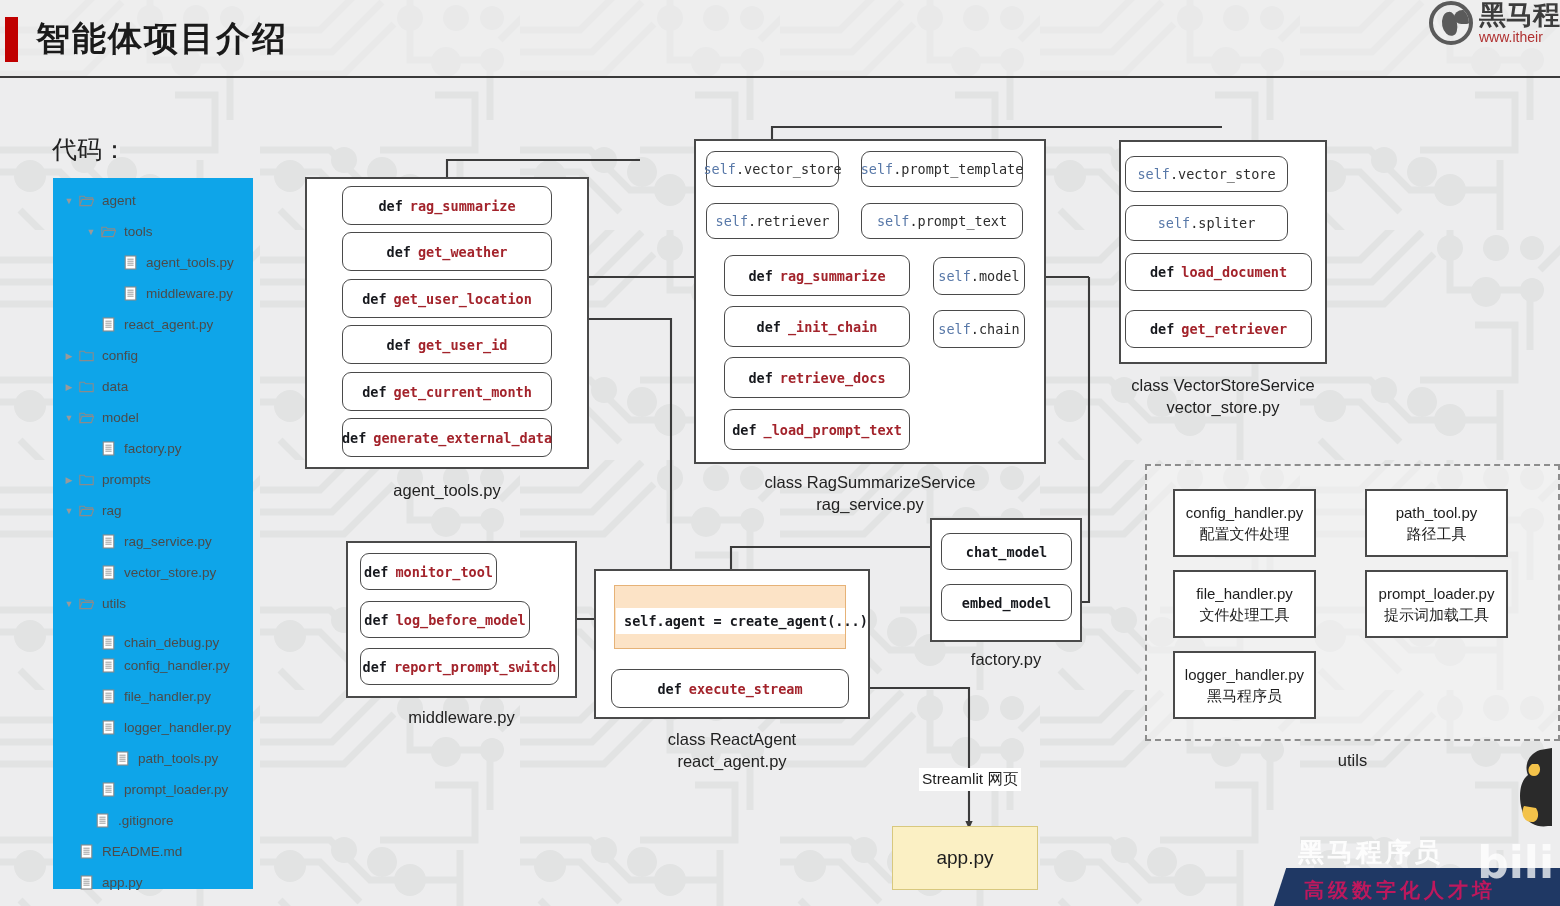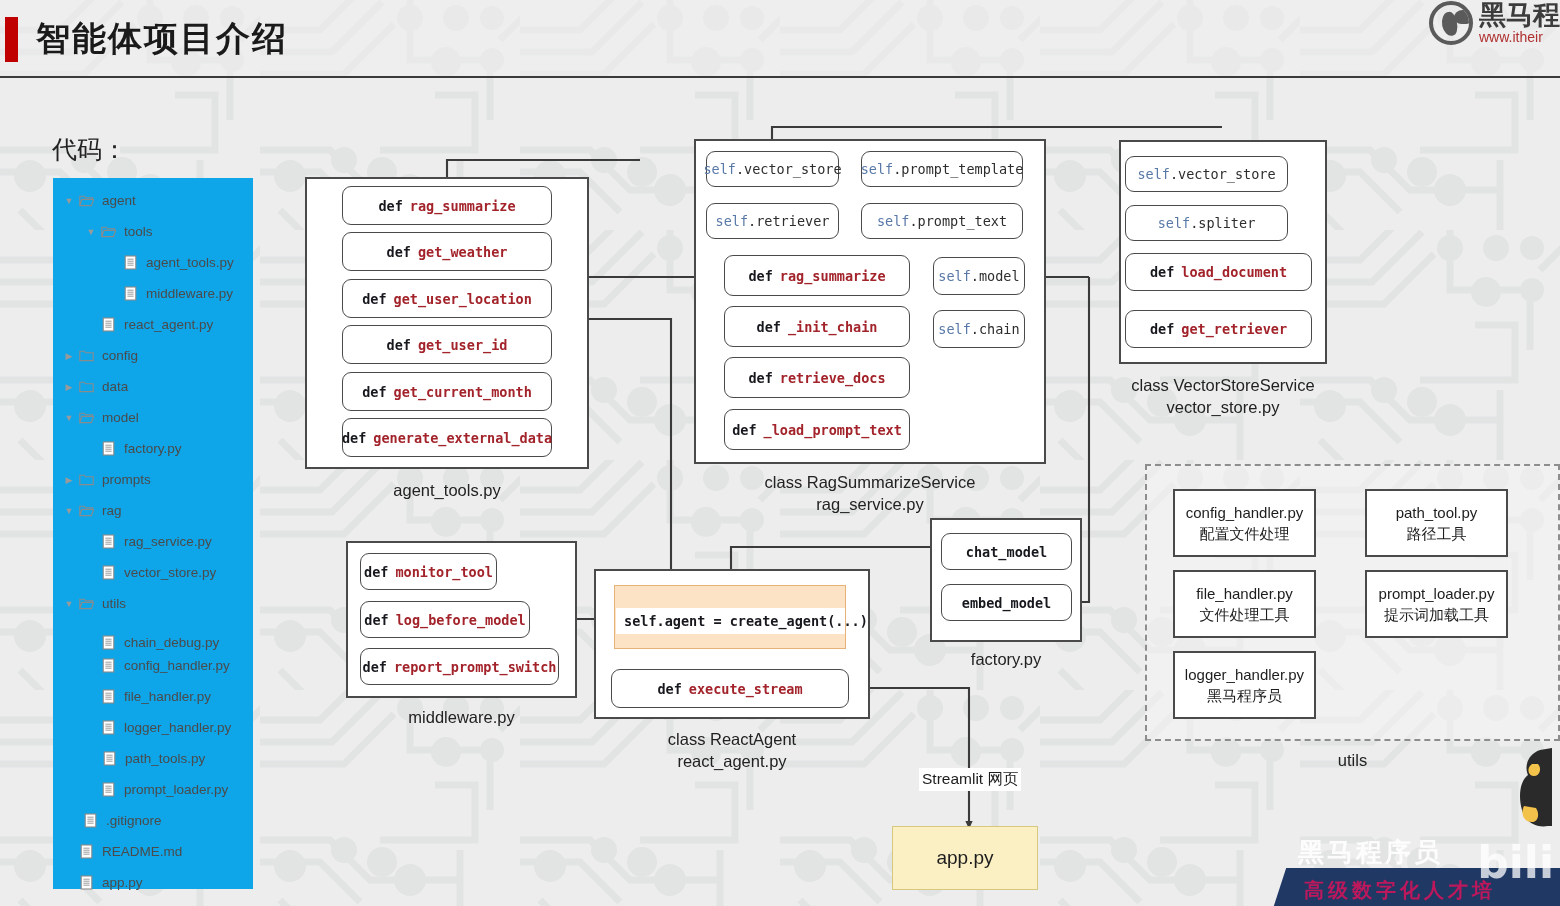--- a/index.html
+++ b/index.html
@@ -468,21 +468,21 @@
         <svg class="ic" width="13" height="15" viewBox="0 0 13 15">
           <rect x="1.2" y="1" width="10.6" height="13" fill="#fff" stroke="#8b8b8b" stroke-width="1.1"></rect>
           <line x1="3.4" x2="9.6" y1="4.2" y2="4.2" stroke="#9b9b9b" stroke-width="1"></line>
           <line x1="3.4" x2="9.6" y1="6.2" y2="6.2" stroke="#9b9b9b" stroke-width="1"></line>
           <line x1="3.4" x2="9.6" y1="8.2" y2="8.2" stroke="#9b9b9b" stroke-width="1"></line>
           <line x1="3.4" x2="9.6" y1="10.2" y2="10.2" stroke="#9b9b9b" stroke-width="1"></line>
         </svg>
       </span>
       <span class="tlabel">logger_handler.py</span>
     </div>
-    <div class="tree-row" style="padding-left: 31px; align-items: center;">
+    <div class="tree-row" style="padding-left: 44px; align-items: center;">
       <span class="tw"></span>
       <span class="ticon">
         <svg class="ic" width="13" height="15" viewBox="0 0 13 15">
           <rect x="1.2" y="1" width="10.6" height="13" fill="#fff" stroke="#8b8b8b" stroke-width="1.1"></rect>
           <line x1="3.4" x2="9.6" y1="4.2" y2="4.2" stroke="#9b9b9b" stroke-width="1"></line>
           <line x1="3.4" x2="9.6" y1="6.2" y2="6.2" stroke="#9b9b9b" stroke-width="1"></line>
           <line x1="3.4" x2="9.6" y1="8.2" y2="8.2" stroke="#9b9b9b" stroke-width="1"></line>
           <line x1="3.4" x2="9.6" y1="10.2" y2="10.2" stroke="#9b9b9b" stroke-width="1"></line>
         </svg>
       </span>
@@ -494,21 +494,21 @@
         <svg class="ic" width="13" height="15" viewBox="0 0 13 15">
           <rect x="1.2" y="1" width="10.6" height="13" fill="#fff" stroke="#8b8b8b" stroke-width="1.1"></rect>
           <line x1="3.4" x2="9.6" y1="4.2" y2="4.2" stroke="#9b9b9b" stroke-width="1"></line>
           <line x1="3.4" x2="9.6" y1="6.2" y2="6.2" stroke="#9b9b9b" stroke-width="1"></line>
           <line x1="3.4" x2="9.6" y1="8.2" y2="8.2" stroke="#9b9b9b" stroke-width="1"></line>
           <line x1="3.4" x2="9.6" y1="10.2" y2="10.2" stroke="#9b9b9b" stroke-width="1"></line>
         </svg>
       </span>
       <span class="tlabel">prompt_loader.py</span>
     </div>
-    <div class="tree-row" style="padding-left: 12px;">
+    <div class="tree-row" style="padding-left: 12px; margin-left: 12px;">
       <span class="tw"></span>
       <span class="ticon">
         <svg class="ic" width="13" height="15" viewBox="0 0 13 15">
           <rect x="1.2" y="1" width="10.6" height="13" fill="#fff" stroke="#8b8b8b" stroke-width="1.1"></rect>
           <line x1="3.4" x2="9.6" y1="4.2" y2="4.2" stroke="#9b9b9b" stroke-width="1"></line>
           <line x1="3.4" x2="9.6" y1="6.2" y2="6.2" stroke="#9b9b9b" stroke-width="1"></line>
           <line x1="3.4" x2="9.6" y1="8.2" y2="8.2" stroke="#9b9b9b" stroke-width="1"></line>
           <line x1="3.4" x2="9.6" y1="10.2" y2="10.2" stroke="#9b9b9b" stroke-width="1"></line>
         </svg>
       </span>

